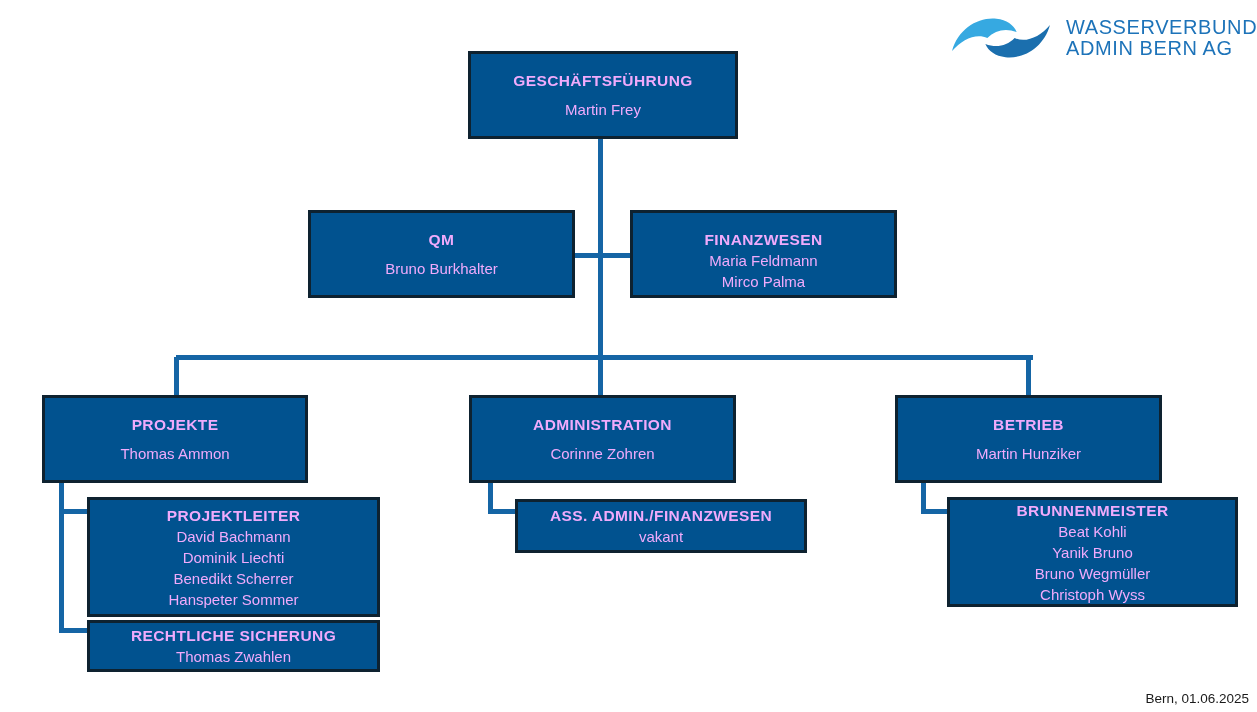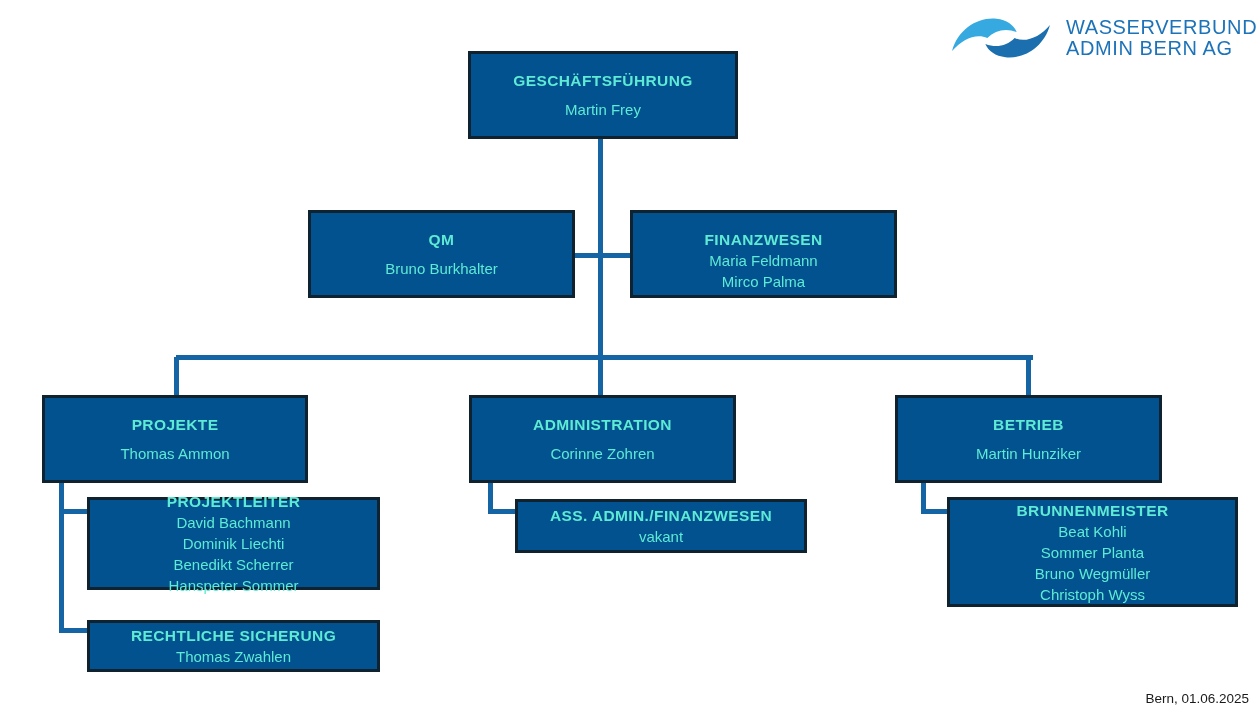--- a/index.html
+++ b/index.html
@@ -18,21 +18,21 @@
   .line {
     position: absolute;
     background: var(--connector, #1565A5);
   }
 
   
   .box {
     position: absolute;
     background: var(--box-fill, #01528F);
     border: 3px solid var(--box-border, #0E2230);
-    color: #5eead4;
+    color: #f0abfc;
     display: flex;
     flex-direction: column;
     align-items: center;
     text-align: center;
   }
   .box .title {
     font-weight: 700;
     font-size: 15.5px;
     letter-spacing: 0.4px;
     line-height: 21px;
@@ -51,21 +51,21 @@
   }
   .box.team { justify-content: center; padding: 2px 4px; }
 
   
   #box-gf            { left: 468px; top: 51px;  width: 270px; height: 88px; }
   #box-qm            { left: 308px; top: 210px; width: 267px; height: 88px; }
   #box-finanzwesen   { left: 630px; top: 210px; width: 267px; height: 88px; }
   #box-projekte      { left: 42px;  top: 395px; width: 266px; height: 88px; }
   #box-administration{ left: 469px; top: 395px; width: 267px; height: 88px; }
   #box-betrieb       { left: 895px; top: 395px; width: 267px; height: 88px; }
-  #box-projektleiter { left: 87px;  top: 497px; width: 293px; height: 93px; }
+  #box-projektleiter { left: 87px;  top: 497px; width: 293px; height: 120px; }
   #box-rechtliche    { left: 87px;  top: 620px; width: 293px; height: 52px; }
   #box-ass-admin     { left: 515px; top: 499px; width: 292px; height: 54px; }
   #box-brunnenmeister{ left: 947px; top: 497px; width: 291px; height: 110px; }
 
   
   #line-trunk           { left: 598px;  top: 139px; width: 5px;   height: 256px; }
   #line-qm-stub         { left: 575px;  top: 253px; width: 55px;  height: 5px; }
   #line-distribution    { left: 176px;  top: 355px; width: 857px; height: 5px; }
   #line-drop-left       { left: 174px;  top: 357px; width: 5px;   height: 38px; }
   #line-drop-right      { left: 1026px; top: 357px; width: 5px;   height: 38px; }
@@ -192,20 +192,20 @@
   </div>
 
   <div class="box team" id="box-ass-admin">
     <div class="title">ASS. ADMIN./FINANZWESEN</div>
     <div class="member">vakant</div>
   </div>
 
   <div class="box team" id="box-brunnenmeister">
     <div class="title">BRUNNENMEISTER</div>
     <div class="member">Beat Kohli</div>
-    <div class="member">Sommer Planta</div>
+    <div class="member">Yanik Bruno</div>
     <div class="member">Bruno Wegmüller</div>
     <div class="member">Christoph Wyss</div>
   </div>
 
   <div class="footer">Bern, 01.06.2025</div>
 
 </div>
 
 </body></html>

